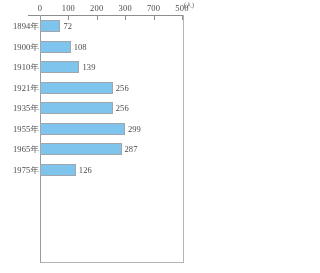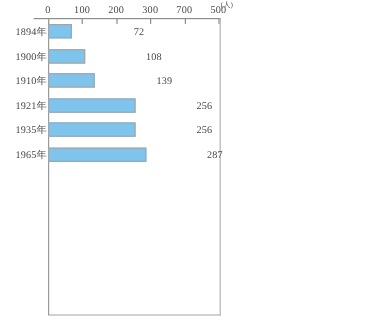--- a/index.html
+++ b/index.html
@@ -124,21 +124,20 @@
   }
   .bar-value {
     position: absolute;
     top: 50%;
     transform: translateY(-50%);
     font-size: 8.5px;
     line-height: 10px;
     white-space: nowrap;
     color: #4a4a4a;
     letter-spacing: 0.1px;
-    margin-left: 48px;
   }
 </style>
 </head>
 <body>
 
 <div id="chart-root">
 
   <div id="axis-band">
     <div id="axis-line"></div>
     <div id="tick-container">
@@ -192,19 +191,29 @@
         <div class="cat-label">1921年</div>
         <div class="bar" style="width: 72.704px;"></div>
         <div class="bar-value" style="left: 115.704px;">256</div>
       </div>
       <div class="bar-row">
         <div class="cat-label">1935年</div>
         <div class="bar" style="width: 72.704px;"></div>
         <div class="bar-value" style="left: 115.704px;">256</div>
       </div>
       <div class="bar-row">
+        <div class="cat-label">1955年</div>
+        <div class="bar" style="width: 84.916px;"></div>
+        <div class="bar-value" style="left: 127.916px;">299</div>
+      </div>
+      <div class="bar-row">
         <div class="cat-label">1965年</div>
         <div class="bar" style="width: 81.508px;"></div>
         <div class="bar-value" style="left: 124.508px;">287</div>
       </div>
+      <div class="bar-row">
+        <div class="cat-label">1975年</div>
+        <div class="bar" style="width: 35.784px;"></div>
+        <div class="bar-value" style="left: 78.784px;">126</div>
+      </div>
     </div>
 
 </div>
 
 </body></html>

